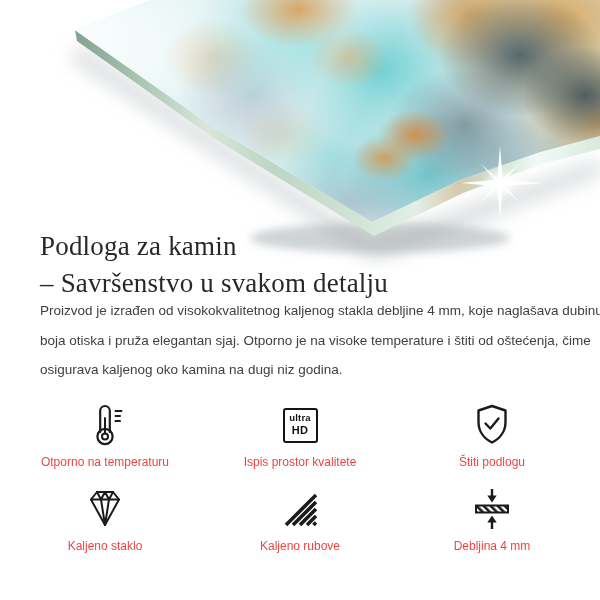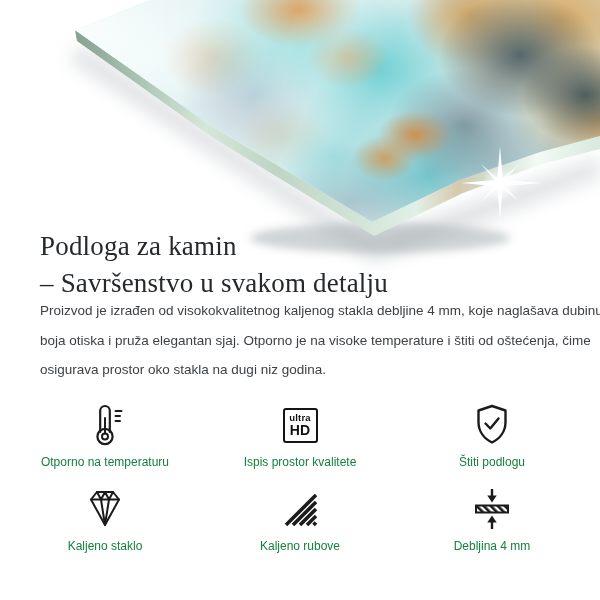--- a/index.html
+++ b/index.html
@@ -56,28 +56,28 @@
   }
   .intro .line{display:block;white-space:nowrap;}
 
   
   .features{
     position:absolute;left:0;top:399px;width:594px;z-index:4;
     display:grid;grid-template-columns:210px 180px 204px;grid-auto-rows:84px;
   }
   .feature{display:flex;flex-direction:column;align-items:center;justify-content:flex-start;}
   .icon-box{height:52px;display:flex;align-items:center;justify-content:center;}
-  .feature .label{margin-top:4px;font-size:12px;color:#15803d;white-space:nowrap;}
+  .feature .label{margin-top:4px;font-size:12px;color:#ef4444;white-space:nowrap;}
   .icon-stroke{stroke:#1b1b1b;fill:none;stroke-width:2.2;stroke-linecap:round;stroke-linejoin:round;}
   .hd-box{
     width:35px;height:35px;border:2.6px solid #141414;border-radius:3px;
     display:flex;flex-direction:column;align-items:center;justify-content:center;color:#111;
   }
   .hd-box .t1{font-size:9.5px;font-weight:bold;line-height:10px;letter-spacing:.2px;}
-  .hd-box .t2{font-size:14px;font-weight:800;line-height:15px;letter-spacing:.2px;}
+  .hd-box .t2{font-size:11px;font-weight:800;line-height:15px;letter-spacing:.2px;}
 </style>
 </head>
 <body>
 
 <div class="canvas">
 
   <div class="hero">
     <svg class="under" width="600" height="270" viewBox="0 0 600 270">
       <defs>
         <linearGradient id="edgeGrad" x1="0" y1="0" x2="1" y2="0">
@@ -128,21 +128,21 @@
   </div>
 
   <h1 class="heading" style="margin:0;font-weight:400;">
     <span style="display:block">Podloga za kamin</span>
     <span style="display:block">– Savršenstvo u svakom detalju</span>
   </h1>
 
   <p class="intro" style="margin:0;">
     <span class="line">Proizvod je izrađen od visokokvalitetnog kaljenog stakla debljine 4 mm, koje naglašava dubinu</span>
     <span class="line">boja otiska i pruža elegantan sjaj. Otporno je na visoke temperature i štiti od oštećenja, čime</span>
-    <span class="line">osigurava prostor oko stakla na dugi niz godina.</span>
+    <span class="line">osigurava kaljenog oko kamina na dugi niz godina.</span>
   </p>
 
   <div class="features">
 
     <div class="feature">
       <div class="icon-box">
         <svg width="48" height="48" viewBox="0 0 48 48" class="icon-stroke">
           <path d="M19.2 31 V9.8 a4.8 4.8 0 0 1 9.6 0 V31"></path>
           <circle cx="24" cy="35.5" r="7.6"></circle>
           <circle cx="24" cy="35.5" r="3" stroke-width="2"></circle>

